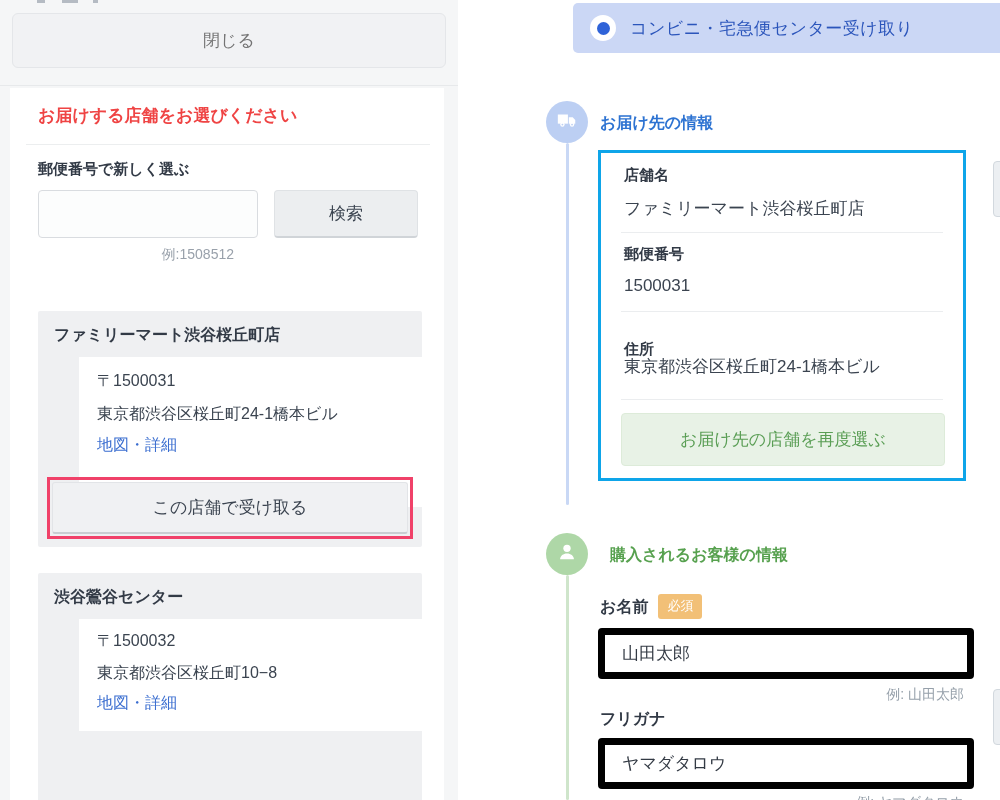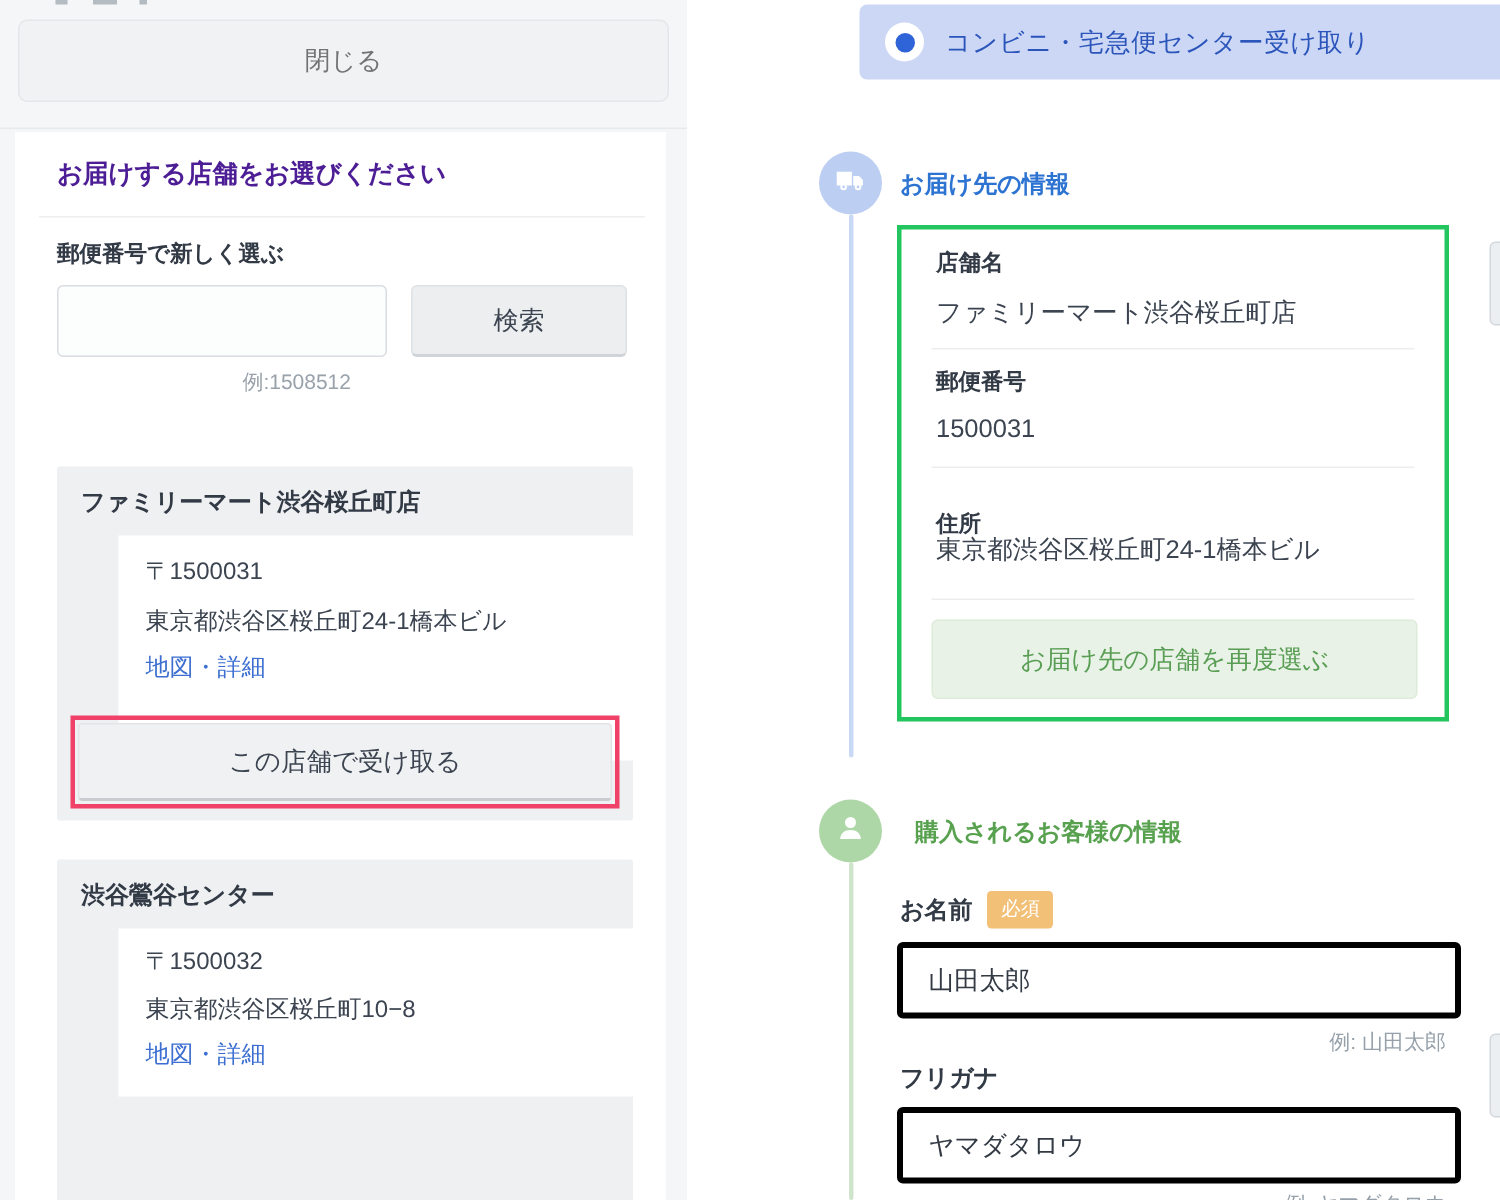--- a/index.html
+++ b/index.html
@@ -9,21 +9,21 @@
 
   
   .left-panel { position:absolute; left:0; top:0; width:458px; height:800px; background:#f5f6f7; }
   .clip-mark { position:absolute; top:0; height:3px; background:#9aa2ac; opacity:.7; }
   .close-btn { position:absolute; left:12px; top:13px; width:434px; height:55px;
     background:#f1f2f4; border:1px solid #e4e6e9; border-radius:6px;
     font-size:17px; color:#737373; display:flex; align-items:center; justify-content:center; cursor:pointer; }
   .panel-divider { position:absolute; left:0; top:85px; width:458px; height:1px; background:#e7e9eb; }
   .white-card { position:absolute; left:10px; top:88px; width:434px; height:712px; background:#fff; }
 
-  .card-heading { position:absolute; left:28px; top:16px; font-size:17px; font-weight:bold; color:#4c1d95; }
+  .card-heading { position:absolute; left:28px; top:16px; font-size:17px; font-weight:bold; color:#ef4444; }
   .heading-divider { position:absolute; left:16px; top:56px; width:404px; height:1px; background:#eceeef; }
   .postal-label { position:absolute; left:28px; top:72px; font-size:15px; font-weight:bold; color:#323a46;text-align:right; }
   .postal-input { position:absolute; left:28px; top:102px; width:220px; height:48px;
     background:#fcfdfd; border:1px solid #d9dce0; border-radius:4px; font-size:17px; padding:0 12px; color:#3b4450; }
   .search-btn { position:absolute; left:264px; top:102px; width:144px; height:48px;
     background:#eceef0; border:1px solid #dfe2e5; border-bottom:2px solid #d0d4d8; border-radius:4px;
     font-size:17px; color:#3b4450; display:flex; align-items:center; justify-content:center; cursor:pointer; }
   .postal-hint { position:absolute; left:28px; top:158px; width:196px; text-align:right;
     font-size:14px; color:#99a1ab; }
 
@@ -54,33 +54,33 @@
   .step-circle.blue { left:546px; top:101px; background:#bccff3; }
   .step-circle.green { left:546px; top:533px; background:#aed7a7; }
   .section-heading { position:absolute; font-size:16px; font-weight:bold; }
   .section-heading.blue { left:600px; top:113px; color:#2d73d2; }
   .section-heading.green { left:598px; top:545px; color:#57a14f;padding-left:12px; }
   .tl-line { position:absolute; width:3px; border-radius:2px; }
   .tl-line.blue { left:566px; top:143px; height:362px; background:#c9d8f5; }
   .tl-line.green { left:566px; top:575px; height:225px; background:#cfe5cb; }
 
   .info-box { position:absolute; left:598px; top:150px; width:368px; height:331px;
-    background:#fff; border:3px solid #22c55e; }
+    background:#fff; border:3px solid #0ea5e9; }
   .fld-label { position:absolute; left:23px; font-size:15px; font-weight:bold; color:#323a46; }
   .fld-value { position:absolute; left:23px; font-size:17px; color:#3b4450; white-space:nowrap; }
   .fld-div { position:absolute; left:20px; width:322px; height:1px; background:#ebedef; }
   .reselect-btn { position:absolute; left:20px; top:260px; width:324px; height:53px;
     background:#e8f2e6; border:1px solid #ddebd9; border-radius:4px;
     font-size:17px; color:#5a9e55; display:flex; align-items:center; justify-content:center; cursor:pointer; }
 
   .form-label { position:absolute; font-size:16px; font-weight:bold; color:#323a46; }
   .req-badge { display:inline-block; margin-left:10px; background:#f2c077; color:#fff;
     font-size:13px; font-weight:normal; padding:3px 9px 4px; border-radius:3px; vertical-align:2px; }
   .text-input { position:absolute; left:598px; width:376px; height:51px;
-    background:#fff; border:4px solid #000000; border-radius:4px; font-size:17px; color:#333a44; padding:0 17px; }
+    background:#fff; border:7px solid #000000; border-radius:4px; font-size:17px; color:#333a44; padding:0 17px; }
   .input-hint { position:absolute; left:598px; width:366px; text-align:right; font-size:14px; color:#96a0aa; }
 
   .edge-partial { position:absolute; left:993px; width:30px; background:#eceff2;
     border:1px solid #d2d8de; border-radius:4px; }
 </style>
 </head>
 <body>
 
 <div id="canvas">
 

